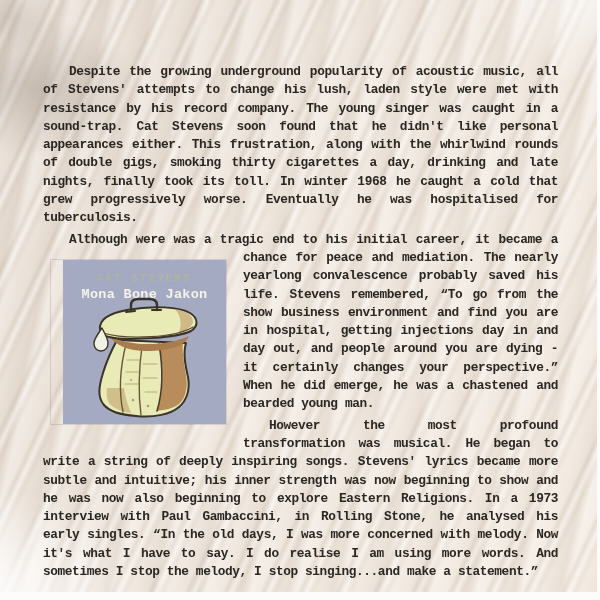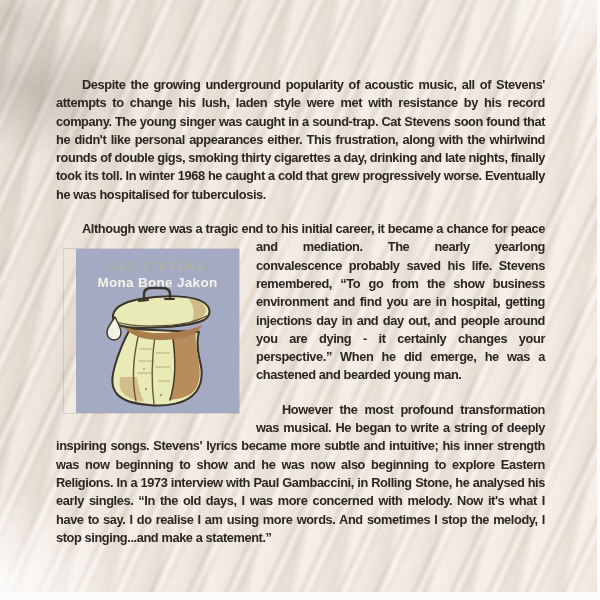--- a/index.html
+++ b/index.html
@@ -24,21 +24,21 @@
       repeating-linear-gradient(103deg,
         rgba(163,145,128,0) 0px, rgba(163,145,128,0.13) 18px,
         rgba(255,255,255,0.30) 26px, rgba(163,145,128,0) 44px),
       linear-gradient(115deg, #e6dcd2, #f0e8df 45%, #f3ebe2);
   }
   .content {
     position:absolute; left:40px; top:60px; width:521px;
     color:#2a2621; font-weight:700; font-size:12.8px; line-height:18.3px;
     letter-spacing:-0.4px; text-align:justify;
   }
-  .para { margin:16px; text-indent:26px; }
+  .para { margin:3px; text-indent:26px;font-family:Liberation Mono, monospace; }
   .cover-float {
     float:left; width:163px; height:164px;
     margin:11px 17px 12px 8px;
     box-shadow:0 0 0 1px rgba(90,90,110,0.18);
     padding-left:12px;
   }
   .cover-float svg { display:block; }
   .artist-text { font-size:10px; font-weight:700; letter-spacing:2.6px; opacity:0.8; }
   .title-text  { font-size:13.5px; font-weight:700; letter-spacing:0.3px; }
   .ink { stroke:#3a332a; }

